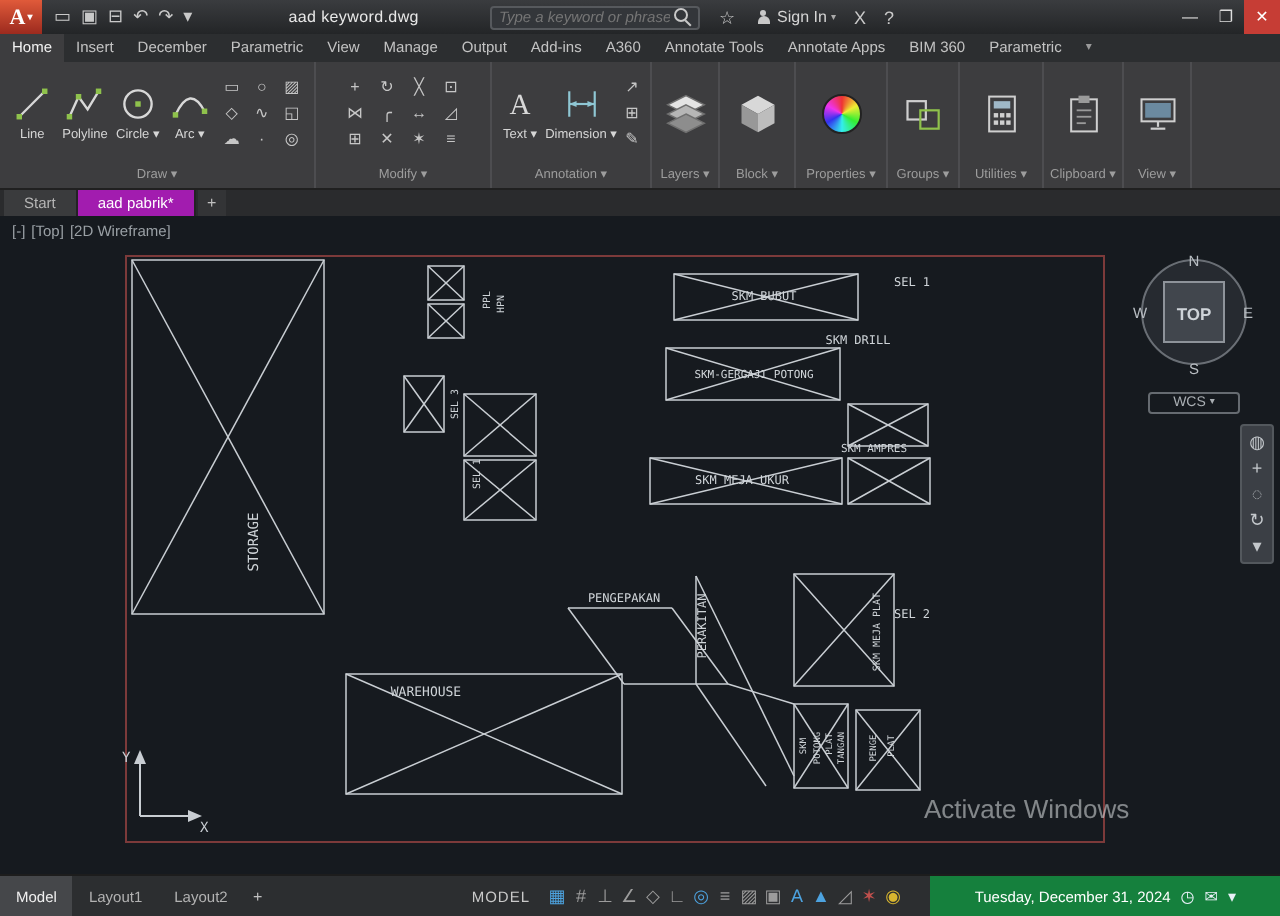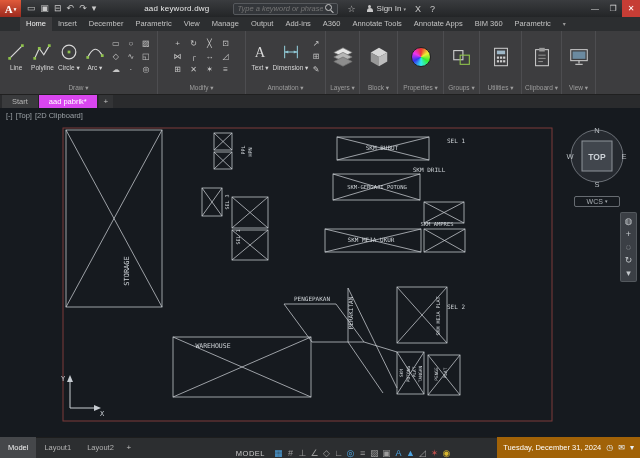--- a/index.html
+++ b/index.html
@@ -5,36 +5,36 @@
 *{margin:0;padding:0;box-sizing:border-box}
 body{width:640px;height:458px;font-family:"Liberation Sans",sans-serif;background:#000;overflow:hidden}
 #app{width:640px;height:458px;display:flex;flex-direction:column;background:#3d3d3f}
 
 .titlebar{height:17px;flex:0 0 17px;background:linear-gradient(#3a3c3f,#232527);display:flex;align-items:center}
 .logo{width:21px;height:17px;background:linear-gradient(#e05a3a,#9c2a1e);color:#fff;font:bold 11px "Liberation Serif",serif;display:flex;align-items:center;justify-content:center;gap:1px}
 .logo .dd{font-size:5px}
 .qat{display:flex;align-items:center;gap:1px;margin-left:4px}
 .qat-ic{color:#c9c9c9;font-size:9px;line-height:17px;padding:0 2px}
 .doc-title{color:#e8e8e8;font-size:8px;margin-left:46px;letter-spacing:.2px}
-.search{display:flex;align-items:center;margin-left:24px;background:#33363a;border:1px solid #56595d;border-radius:2px;height:12px;padding:0 3px;gap:2px}
+.search{display:flex;align-items:center;margin-left:36px;background:#33363a;border:1px solid #56595d;border-radius:2px;height:12px;padding:0 3px;gap:2px}
 .search input{width:86px;background:transparent;border:none;outline:none;color:#b5b5b5;font-size:7.5px;font-style:italic;font-family:"Liberation Sans",sans-serif}
 .mag{width:9px;height:9px;position:relative;display:inline-block}
 .mag::before{content:"";position:absolute;width:5px;height:5px;border:1px solid #c8c8c8;border-radius:50%;left:0;top:0}
 .mag::after{content:"";position:absolute;width:4px;height:1px;background:#c8c8c8;transform:rotate(45deg);left:4.5px;top:6.5px}
 .tb-ic{color:#c9c9c9;font-size:9px;margin-left:9px}
 .signin{display:flex;align-items:center;color:#d5d5d5;font-size:8px;margin-left:10px;gap:2px}
 .signin .dd{font-size:5px;color:#aaa}
 .person{width:8px;height:8px;display:inline-block;position:relative;margin-right:1px}
 .person::before{content:"";position:absolute;left:2.5px;top:0;width:3px;height:3px;border-radius:50%;background:#c8c8c8}
 .person::after{content:"";position:absolute;left:1px;top:3.5px;width:6px;height:3.5px;border-radius:3px 3px 0 0;background:#c8c8c8}
 .winbtns{margin-left:auto;display:flex;height:17px}
 .wb{width:18px;text-align:center;line-height:17px;font-size:8px;color:#ddd}
 .wb.close{background:#c63d35;color:#fff}
 
-.rtabs{height:14px;flex:0 0 14px;background:#2c2e30;display:flex;align-items:flex-end;padding-left:20px}
+.rtabs{height:14px;flex:0 0 14px;background:#2c2e30;display:flex;align-items:flex-end;padding-left:0}
 .rtab{font-size:7.5px;color:#c3c3c3;padding:0 6px;height:14px;line-height:14px;white-space:nowrap}
 .rtab.active{background:#3d3d3f;color:#f2f2f2}
 .rtab.chev{font-size:6px;color:#9a9a9a}
 
 #ribbon{height:64px;flex:0 0 64px;background:#3d3d3f;display:flex;border-bottom:1px solid #202020}
 .panel{display:flex;flex-direction:column;border-right:1px solid #4d4d50;height:100%}
 .pbody{flex:1;display:flex;align-items:center;justify-content:center;gap:2px;padding:1px 2px}
 .plabel{height:12px;line-height:12px;text-align:center;font-size:6.5px;color:#9d9d9d;white-space:nowrap}
 .bigbtn{display:flex;flex-direction:column;align-items:center;justify-content:center;min-width:24px;padding:0 1px}
 .bigbtn .bicon{height:22px;display:flex;align-items:center;justify-content:center}
@@ -43,44 +43,44 @@
 .blabel{font-size:6.5px;color:#d6d6d6;text-align:center;line-height:1.1;margin-top:1px;white-space:nowrap}
 .sgrid{display:grid;gap:0 1px}
 .sgrid.cols3{grid-template-columns:repeat(3,14px)}
 .sgrid.cols4{grid-template-columns:repeat(4,15px)}
 .sgrid.cols1{grid-template-columns:repeat(1,14px)}
 .sic{height:13px;line-height:13px;text-align:center;font-size:8px;color:#c6c6c6}
 .cwheel{width:20px;height:20px;border-radius:50%;background:conic-gradient(#e33,#ee3,#3e3,#3ee,#33e,#e3e,#e33);border:1px solid #222}
 
 .filetabs{height:13px;flex:0 0 13px;background:#2a2b2d;display:flex;align-items:flex-end;padding-left:2px}
 .ftab{height:13px;line-height:13px;padding:0 10px;font-size:7.5px;background:#3a3b3d;color:#b5b5b5;border-right:1px solid #232323;white-space:nowrap}
-.ftab.active{background:#d946ef;color:#fff}
+.ftab.active{background:#a21caf;color:#fff}
 .ftab-new{width:14px;height:13px;line-height:13px;text-align:center;font-size:8px;color:#c0c0c0;background:#333436;margin-left:1px}
 
 .viewport{position:relative;flex:1;background:#161a1f;overflow:hidden}
 #plan-svg{position:absolute;left:0;top:0}
 .vp-label{position:absolute;left:6px;top:3px;font-size:7.5px;color:#9aa0a5;display:flex;gap:3px}
 .viewcube{position:absolute;left:565px;top:14px;width:64px;height:66px}
 .wcs-pill{position:absolute;left:574px;top:88px;width:46px;height:11px;border:1px solid rgba(170,175,180,.55);border-radius:2px;color:#a9aeb3;font-size:7px;line-height:9px;text-align:center;display:flex;align-items:center;justify-content:center;gap:2px}
 .wcs-pill .dd{font-size:5px}
 .navbar{position:absolute;right:3px;top:104px;width:17px;background:rgba(66,70,76,.85);border:1px solid rgba(120,124,130,.4);border-radius:2px;display:flex;flex-direction:column;align-items:center;padding:3px 0;gap:3px}
 .nav-ic{color:#c3c7cb;font-size:9px;line-height:10px}
 .watermark{position:absolute;left:462px;top:289px;pointer-events:none}
 .wm1{font-size:13px;color:rgba(240,243,246,.5)}
 .wm2{font-size:8.5px;color:rgba(225,229,233,.45);margin-top:4px}
 
-.statusbar{height:21px;flex:0 0 21px;background:#2c2e30;display:flex;align-items:flex-end;border-top:1px solid #1d1d1d}
+.statusbar{height:21px;flex:0 0 21px;background:#2c2e30;display:flex;align-items:center;border-top:1px solid #1d1d1d}
 .ltabs{display:flex;height:21px;align-items:center}
 .ltab{height:21px;line-height:21px;padding:0 8px;font-size:7.5px;color:#b2b2b2;white-space:nowrap}
 .ltab.active{background:#45474a;color:#f0f0f0}
 .ltab-new{width:14px;text-align:center;color:#c0c0c0;font-size:8px}
 .sb-model{margin-left:100px;font-size:7.5px;color:#c9c9c9;letter-spacing:.5px}
 .sb-icons{display:flex;align-items:center;gap:1px;margin-left:8px}
 .sb-ic{width:11px;text-align:center;font-size:9px}
-.tray{margin-left:auto;height:21px;background:#a16207;display:flex;align-items:center;padding:0 6px;gap:5px}
+.tray{margin-left:auto;height:21px;background:#15803d;display:flex;align-items:center;padding:0 22px;gap:5px}
 .tray-date{color:#fff;font-size:7.5px;white-space:nowrap}
 .tray-ic{color:#e8f0f8;font-size:8px}
 </style>
 </head>
 <body>
 
 <div id="app">
 
   <div class="titlebar">
     <div class="logo">
@@ -463,21 +463,21 @@
           <polygon points="67,382 73,382 70,375" fill="#c8cdd2" stroke="none"></polygon>
           <polygon points="94,405 94,411 101,408" fill="#c8cdd2" stroke="none"></polygon>
           <text x="61" y="381" fill="#c8cdd2" font-size="7" stroke="none" font-family="DejaVu Sans Mono, monospace">Y</text>
           <text x="100" y="416" fill="#c8cdd2" font-size="7" stroke="none" font-family="DejaVu Sans Mono, monospace">X</text>
         </g>
       </svg>
 
     <div class="vp-label">
       <span>[-]</span>
       <span>[Top]</span>
-      <span>[2D Clipboard]</span>
+      <span>[2D Wireframe]</span>
     </div>
 
     <div class="viewcube">
       <svg viewBox="0 0 64 66" width="64" height="66">
         <circle cx="32" cy="34" r="26" fill="rgba(95,100,108,0.22)" stroke="rgba(170,175,182,0.55)" stroke-width="1"></circle>
         <rect x="17" y="19" width="30" height="30" fill="#41464d" stroke="#8e939a" stroke-width="1"></rect>
         <text x="32" y="38" text-anchor="middle" font-size="8.5" font-weight="bold" fill="#ced3d8">TOP</text>
         <text x="32" y="11" text-anchor="middle" font-size="7.5" fill="#b9bec3">N</text>
         <text x="32" y="65" text-anchor="middle" font-size="7.5" fill="#b9bec3">S</text>
         <text x="5" y="37" text-anchor="middle" font-size="7.5" fill="#b9bec3">W</text>
@@ -492,20 +492,21 @@
 
     <div class="navbar">
         <span class="nav-ic">◍</span>
         <span class="nav-ic">+</span>
         <span class="nav-ic">◌</span>
         <span class="nav-ic">↻</span>
         <span class="nav-ic">▾</span>
       </div>
 
     <div class="watermark">
+      <div class="wm1">Activate Windows</div>
     </div>
   </div>
 
   <div class="statusbar">
     <div class="ltabs">
         <div class="ltab active">Model</div>
         <div class="ltab">Layout1</div>
         <div class="ltab">Layout2</div>
         <div class="ltab-new">+</div>
       </div>

